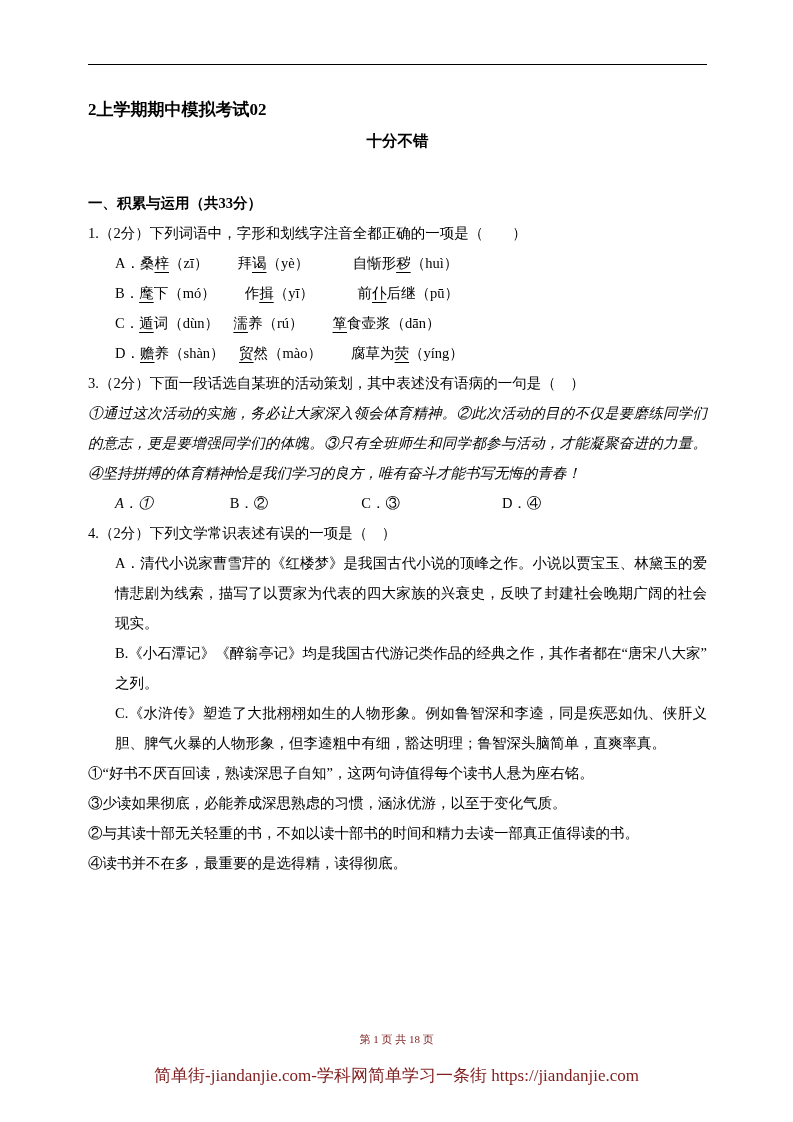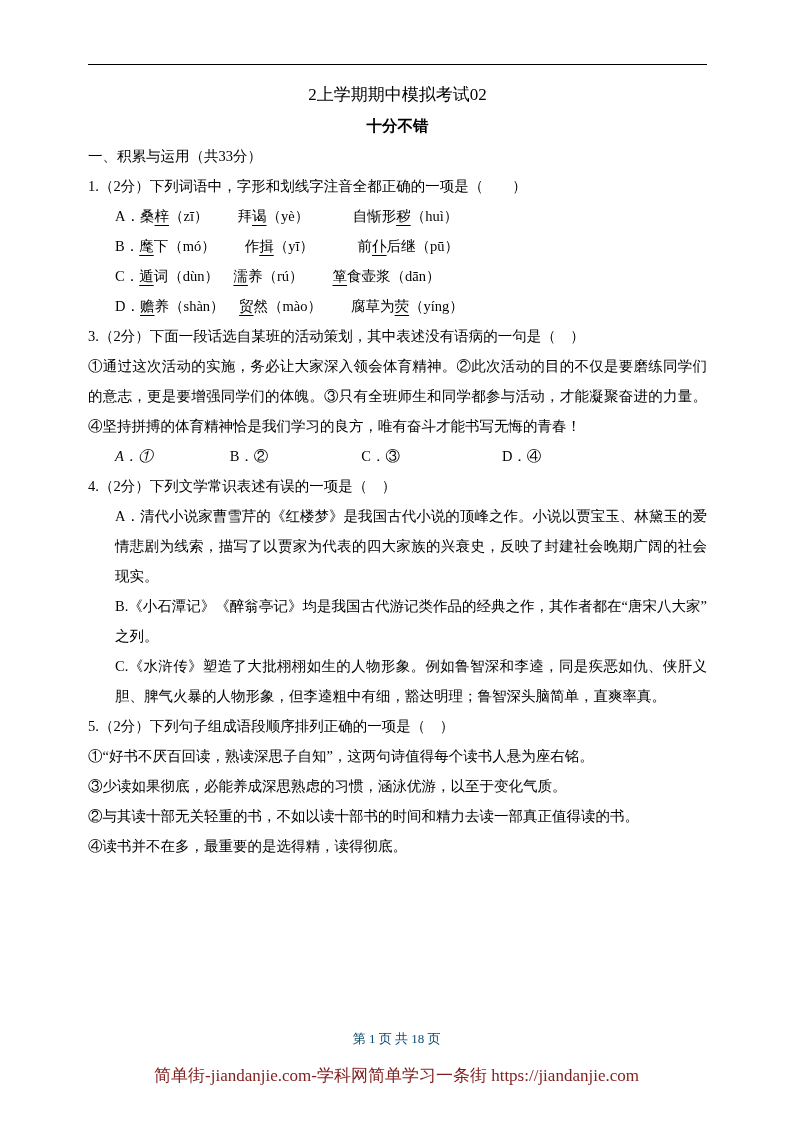--- a/index.html
+++ b/index.html
@@ -17,70 +17,72 @@
     color: #000000;
     overflow: hidden;
   }
   .top-rule {
     border: none;
     border-top: 1.5px solid #000000;
     height: 0;
     margin: 0;
   }
   .title {
-    text-align: center;
-    font-weight: normal;
+    text-align: left;
+    font-weight: bold;
     font-size: 17px;
     line-height: 32px;
-    margin-top: 14px;
+    margin-top: 29px;
   }
   .subtitle {
     text-align: center;
     font-weight: bold;
     font-size: 15.5px;
     line-height: 30px;
   }
   .meta {
     text-align: center;
     font-weight: bold;
     font-size: 14.5px;
     line-height: 30px;
   }
   .section-title {
-    font-weight: normal;
+    font-weight: bold;
     line-height: 30px;
+    margin-top: 32px;
   }
   .stem { line-height: 30px; }
   .opt {
     padding-left: 27px;
     line-height: 30px;
     text-align: justify;
   }
   .passage {
     line-height: 30px;
     text-align: justify;
+    font-style: italic;
   }
   .choices { padding-left: 27px; line-height: 30px; }
   .choice { display: inline-block; }
   .choice.c0 { width: 111px; font-style: italic; }
   .choice.c1 { width: 128px; }
   .choice.c2 { width: 137px; }
   .item { line-height: 30px; }
   .u {
     text-decoration: underline;
     text-underline-offset: 4px;
   }
   .page-num {
     position: absolute;
     left: 0; right: 0;
     top: 1028px;
     text-align: center;
-    font-size: 13px;
+    font-size: 11px;
     line-height: 22px;
-    color: #0c4a6e;
+    color: #7f1d1d;
   }
   .watermark {
     position: absolute;
     left: 0; right: 0;
     top: 1062px;
     text-align: center;
     font-size: 17px;
     line-height: 28px;
     color: #7f1d1d;
   }
@@ -118,21 +120,20 @@
   </div>
 
   <div class="q">
     <div class="stem">4.（2分）下列文学常识表述有误的一项是（　）</div>
     <div class="opt">A．清代小说家曹雪芹的《红楼梦》是我国古代小说的顶峰之作。小说以贾宝玉、林黛玉的爱情悲剧为线索，描写了以贾家为代表的四大家族的兴衰史，反映了封建社会晚期广阔的社会现实。</div>
     <div class="opt">B.《小石潭记》《醉翁亭记》均是我国古代游记类作品的经典之作，其作者都在“唐宋八大家”之列。</div>
     <div class="opt">C.《水浒传》塑造了大批栩栩如生的人物形象。例如鲁智深和李逵，同是疾恶如仇、侠肝义胆、脾气火暴的人物形象，但李逵粗中有细，豁达明理；鲁智深头脑简单，直爽率真。</div>
   </div>
 
   <div class="q">
-    <div class="stem">5.（2分）下列句子组成语段顺序排列正确的一项是（　）</div>
     <div class="item">①“好书不厌百回读，熟读深思子自知”，这两句诗值得每个读书人悬为座右铭。</div>
     <div class="item">③少读如果彻底，必能养成深思熟虑的习惯，涵泳优游，以至于变化气质。</div>
     <div class="item">②与其读十部无关轻重的书，不如以读十部书的时间和精力去读一部真正值得读的书。</div>
     <div class="item">④读书并不在多，最重要的是选得精，读得彻底。</div>
   </div>
 
   <div class="page-num">第 1 页 共 18 页</div>
   <div class="watermark">简单街-jiandanjie.com-学科网简单学习一条街 https://jiandanjie.com</div>
 
 </div>

